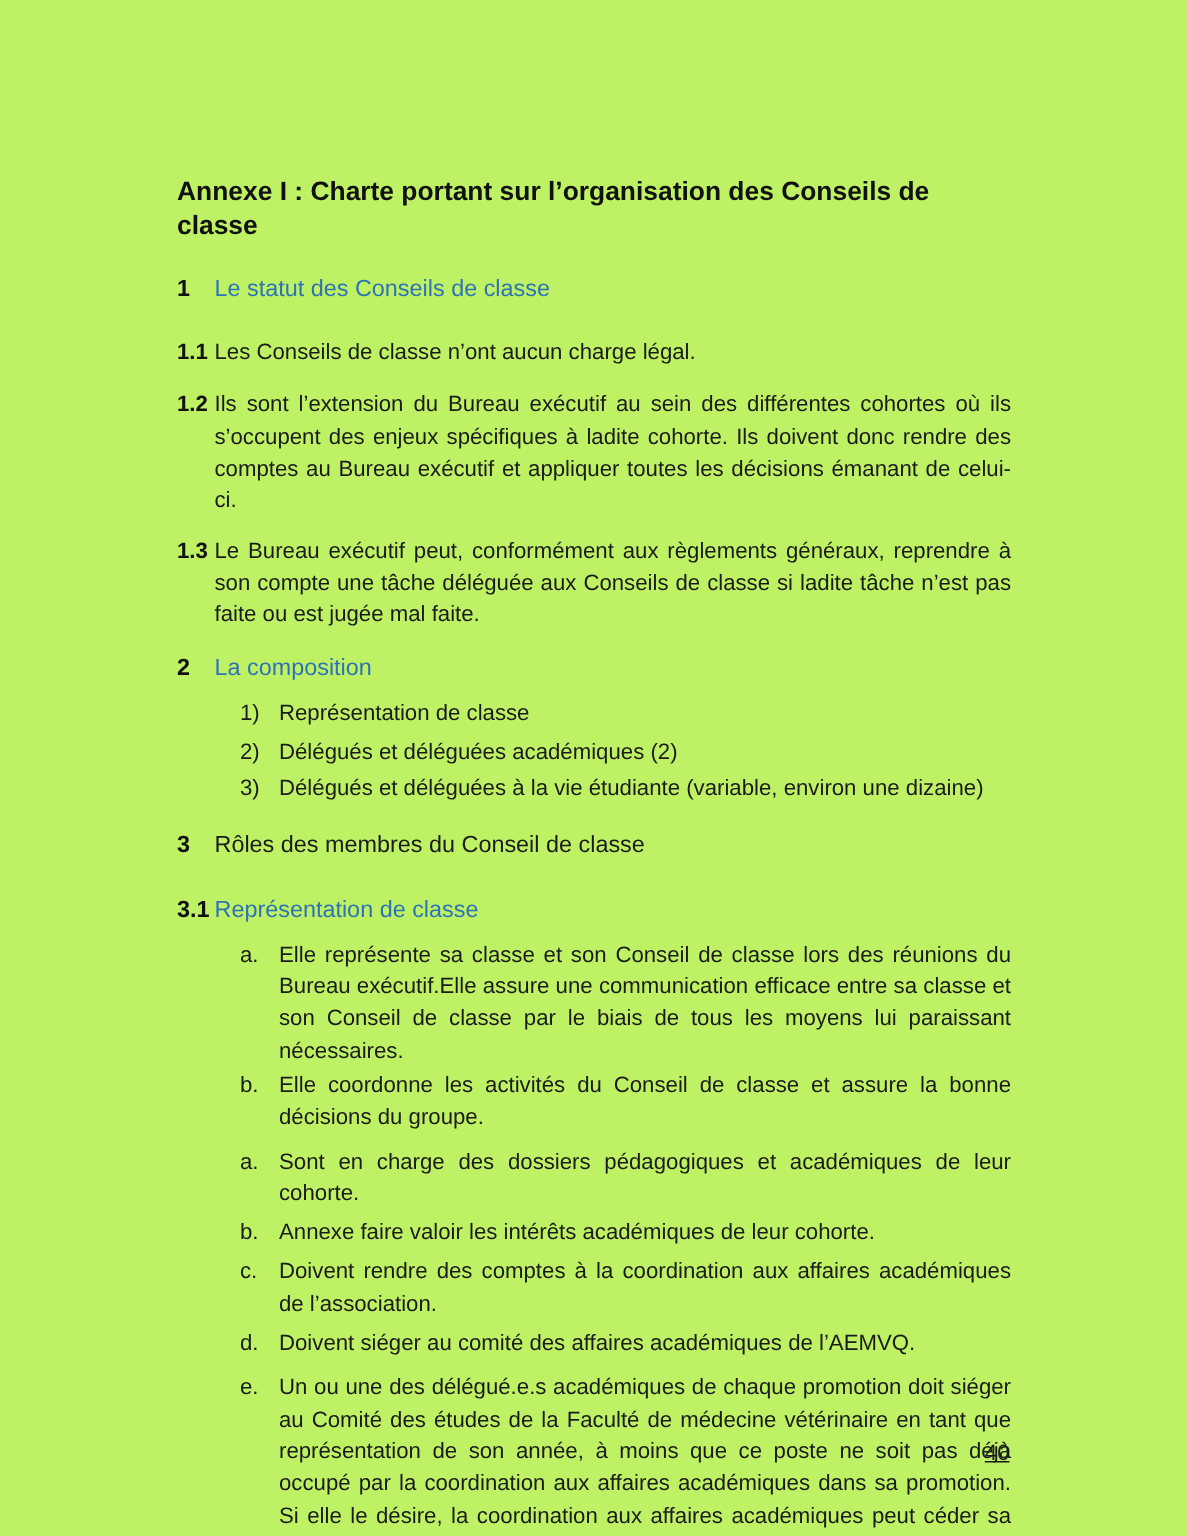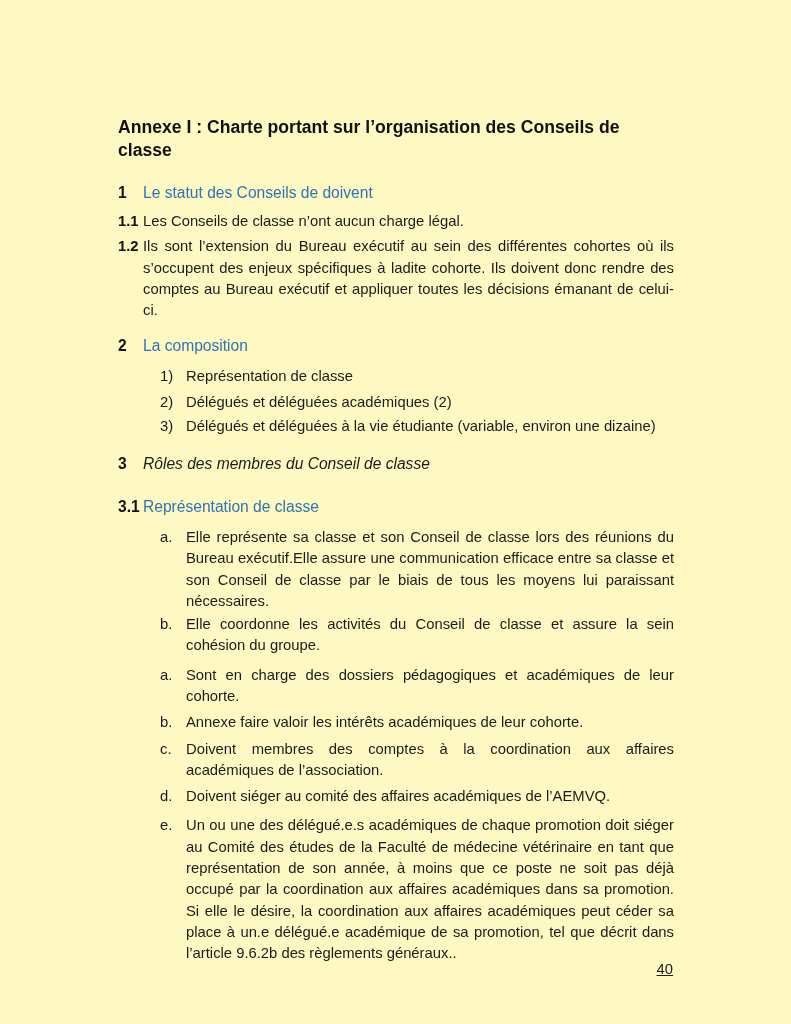--- a/index.html
+++ b/index.html
@@ -5,21 +5,21 @@
   html, body {
     margin: 0;
     padding: 0;
     background: #ffffff;
   }
   .page {
     position: relative;
     width: 791px;
     height: 1024px;
     margin: 0 auto;
-    background: #fef9c3;
+    background: #bef264;
     box-sizing: border-box;
     padding: 116px 117px 6px 118px;
     font-family: "Liberation Sans", sans-serif;
     font-size: 14.8px;
     line-height: 1.44;
     color: #1b1b1b;
     overflow: hidden;
   }
   .doc-title {
     font-size: 17.6px;
@@ -36,39 +36,39 @@
     margin-top: 13px;
   }
   .h2 .hnum {
     flex: none;
     width: 25px;
     font-weight: bold;
     color: #111111;
   }
   .h2 .htext { flex: 1; }
   .accent { color: #2E74B5; }
-  .plain  { color: #1b1b1b; font-style: italic; }
+  .plain  { color: #1b1b1b; }
 
   
   .para {
     display: flex;
     align-items: baseline;
     margin-top: 12px;
   }
   .para .pnum {
     flex: none;
     width: 25px;
     font-weight: bold;
     color: #111111;
   }
   .para .ptext {
     flex: 1;
     text-align: justify;
   }
-  .tight { margin-top: 7px; justify-content: space-between; }
+  .tight { margin-top: 21px; justify-content: space-between; }
 
   
   .li {
     display: flex;
     align-items: baseline;
     margin-left: 42px;
     margin-top: 5px;
   }
   .li .lmark { flex: none; width: 26px; }
   .li .ltext { flex: 1; text-align: justify; }
@@ -87,33 +87,37 @@
 </style>
 </head>
 <body>
 
 <div class="page">
 
   <h1 class="doc-title">Annexe I : Charte portant sur l’organisation des Conseils de classe</h1>
 
   <div class="h2" style="margin-top:0;">
     <span class="hnum">1</span>
-    <span class="htext accent">Le statut des Conseils de doivent</span>
+    <span class="htext accent">Le statut des Conseils de classe</span>
   </div>
 
   <div class="para tight">
     <span class="pnum">1.1</span>
     <div class="ptext">Les Conseils de classe n’ont aucun charge légal.</div>
   </div>
 
-  <div class="para" style="margin-top:4px;justify-content:space-between;">
+  <div class="para" style="margin-top:14px;justify-content:space-between;">
     <span class="pnum">1.2</span>
     <div class="ptext">Ils sont l’extension du Bureau exécutif au sein des différentes cohortes où ils s’occupent des enjeux spécifiques à ladite cohorte. Ils doivent donc rendre des comptes au Bureau exécutif et appliquer toutes les décisions émanant de celui-ci.</div>
   </div>
 
+  <div class="para">
+    <span class="pnum">1.3</span>
+    <div class="ptext">Le Bureau exécutif peut, conformément aux règlements généraux, reprendre à son compte une tâche déléguée aux Conseils de classe si ladite tâche n’est pas faite ou est jugée mal faite.</div>
+  </div>
 
   <div class="h2">
     <span class="hnum">2</span>
     <span class="htext accent">La composition</span>
   </div>
 
   <div class="li li-first">
     <span class="lmark">1)</span>
     <div class="ltext">Représentation de classe</div>
   </div>
@@ -135,35 +139,35 @@
     <span class="hnum">3.1</span>
     <span class="htext accent">Représentation de classe</span>
   </div>
 
   <div class="li li-roomy">
     <span class="lmark">a.</span>
     <div class="ltext">Elle représente sa classe et son Conseil de classe lors des réunions du Bureau exécutif.Elle assure une communication efficace entre sa classe et son Conseil de classe par le biais de tous les moyens lui paraissant nécessaires.</div>
   </div>
   <div class="li li-snug">
     <span class="lmark">b.</span>
-    <div class="ltext">Elle coordonne les activités du Conseil de classe et assure la sein cohésion du groupe.</div>
+    <div class="ltext">Elle coordonne les activités du Conseil de classe et assure la bonne décisions du groupe.</div>
   </div>
 
 
   <div class="li li-roomy">
     <span class="lmark">a.</span>
     <div class="ltext">Sont en charge des dossiers pédagogiques et académiques de leur cohorte.</div>
   </div>
   <div class="li">
     <span class="lmark">b.</span>
     <div class="ltext">Annexe faire valoir les intérêts académiques de leur cohorte.</div>
   </div>
   <div class="li">
     <span class="lmark">c.</span>
-    <div class="ltext">Doivent membres des comptes à la coordination aux affaires académiques de l’association.</div>
+    <div class="ltext">Doivent rendre des comptes à la coordination aux affaires académiques de l’association.</div>
   </div>
   <div class="li">
     <span class="lmark">d.</span>
     <div class="ltext">Doivent siéger au comité des affaires académiques de l’AEMVQ.</div>
   </div>
   <div class="li li-roomy">
     <span class="lmark">e.</span>
     <div class="ltext">Un ou une des délégué.e.s académiques de chaque promotion doit siéger au Comité des études de la Faculté de médecine vétérinaire en tant que représentation de son année, à moins que ce poste ne soit pas déjà occupé par la coordination aux affaires académiques dans sa promotion. Si elle le désire, la coordination aux affaires académiques peut céder sa place à un.e délégué.e académique de sa promotion, tel que décrit dans l’article 9.6.2b des règlements généraux..</div>
   </div>
 

